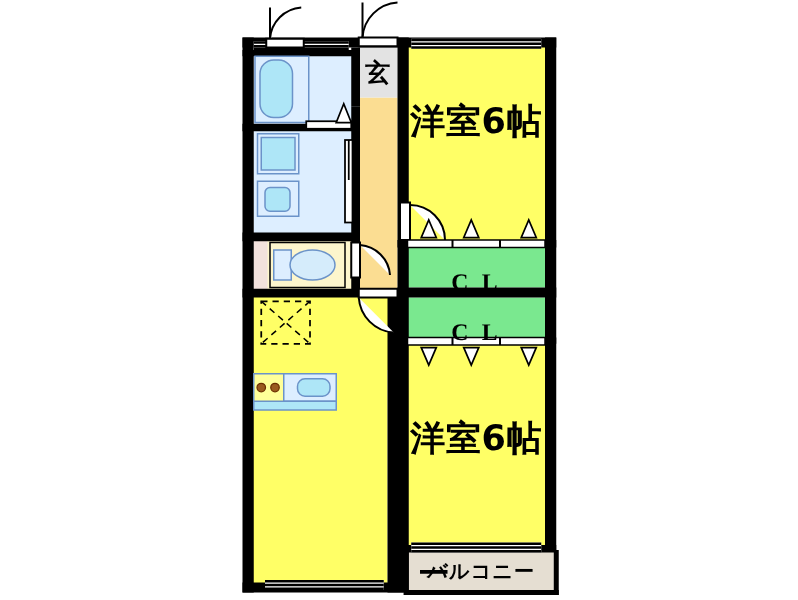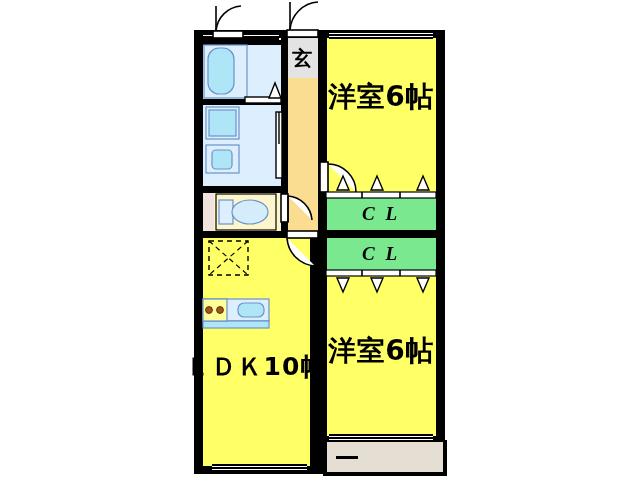--- a/index.html
+++ b/index.html
@@ -36,21 +36,21 @@
     display: flex;
     align-items: center;
     justify-content: center;
     color: #000000;
     font-weight: bold;
     white-space: nowrap;
     letter-spacing: 0.5px;
   }
   .label-ldk   { font-size: 25px; letter-spacing: 1px; }
   .label-room  { font-size: 28px; }
-  .label-cl    { font-size: 19px; font-family: "Liberation Serif", serif; font-style: italic; letter-spacing: 3px; }
+  .label-cl    { font-size: 19px; font-family: "Liberation Serif", serif; letter-spacing: 3px; margin-top: 13px; }
   .label-genkan{ font-size: 20px; }
   .label-balcony { font-size: 16px; letter-spacing: 1px; }
 
   
   .window {
     background: #ffffff;
     border-top: 2px solid #000;
     border-bottom: 2px solid #000;
   }
   .window-inner {
@@ -250,16 +250,16 @@
   <div class="abs label label-genkan" style="left:287px;top:42px;width:31px;height:32px;">玄</div>
 
   <div class="abs label label-room" style="left:326px;top:82px;width:110px;height:30px;">洋室6帖</div>
 
   <div class="abs label label-cl" style="left:326px;top:199px;width:110px;height:30px;">C L</div>
 
   <div class="abs label label-cl" style="left:326px;top:239px;width:110px;height:30px;">C L</div>
 
   <div class="abs label label-room" style="left:326px;top:336px;width:110px;height:30px;">洋室6帖</div>
 
-  <div class="abs label label-ldk" style="left:198px;top:350px;width:116px;height:32px;">ＬＤＫ10帖</div>
-
+
+  <div class="abs label label-balcony" style="left:327px;top:442px;width:116px;height:30px;">バルコニー</div>
 
 </div>
 
 </body></html>

